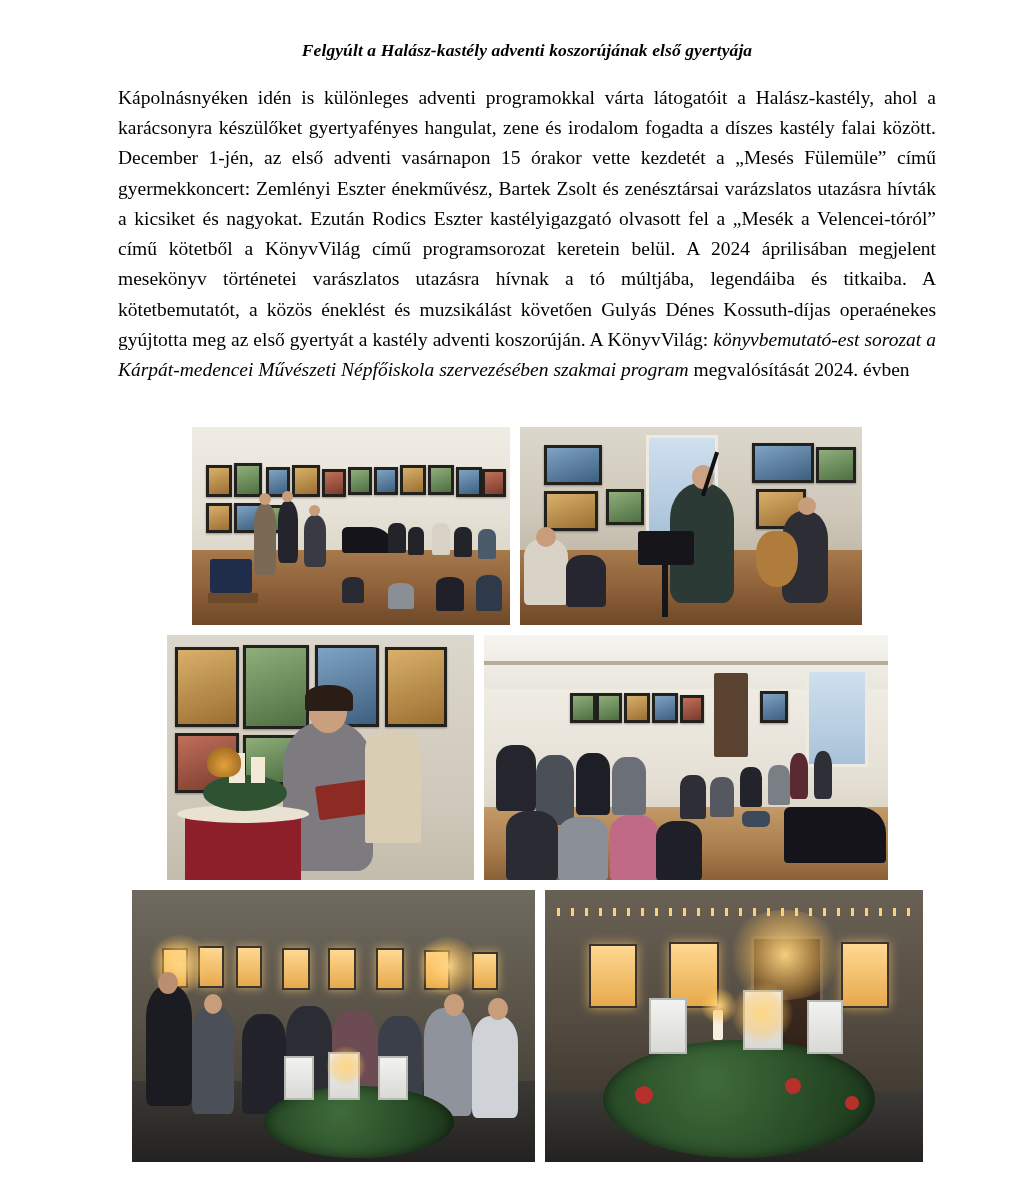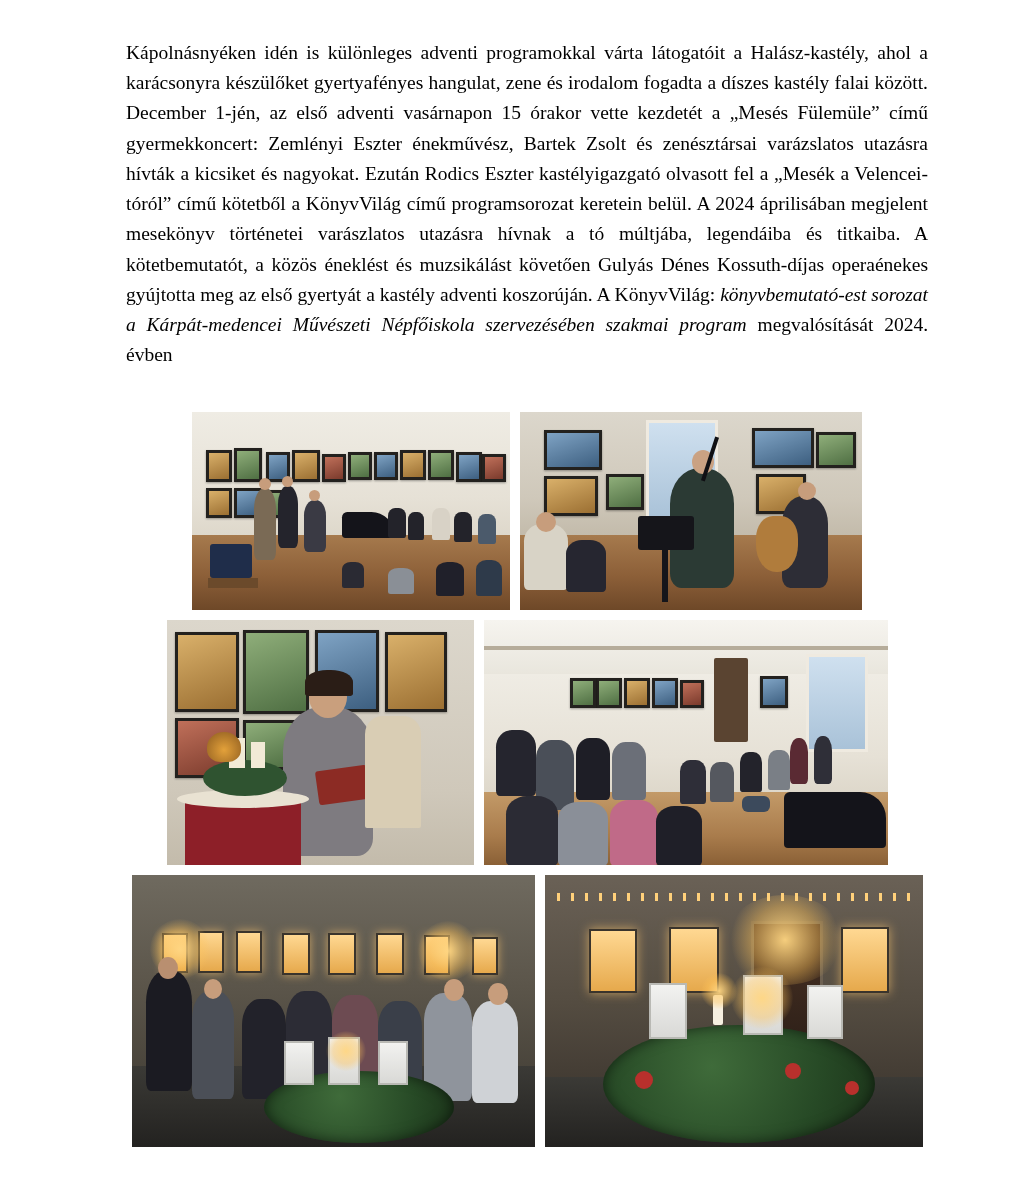--- a/index.html
+++ b/index.html
@@ -27,21 +27,21 @@
     font-style: italic;
     font-size: 17.5px;
     letter-spacing: 0.1px;
     margin: 10px 0 22px 0;
   }
   .body-text {
     font-size: 19.5px;
     line-height: 1.55;
     text-align: justify;
     text-justify: inter-word;
-    margin: 8px;
+    margin: 0;
   }
   .body-text .ital {
     font-style: italic;
   }
   .last-line {
     font-size: 19.5px;
     line-height: 1.55;
     text-align: left;
     margin: 0;
   }
@@ -159,20 +159,21 @@
     position: absolute;
     background: #14141a;
     border-radius: 6px 26px 4px 4px;
   }
 </style>
 </head>
 <body>
 
 <div class="page">
 
+  <div class="doc-title">Felgyúlt a Halász-kastély adventi koszorújának első gyertyája</div>
 
   <p class="body-text"><span>Kápolnásnyéken idén is különleges adventi programokkal várta látogatóit a Halász-kastély, ahol a karácsonyra készülőket gyertyafényes hangulat, zene és irodalom fogadta a díszes kastély falai között. December 1-jén, az első adventi vasárnapon 15 órakor vette kezdetét a „Mesés Fülemüle” című gyermekkoncert: Zemlényi Eszter énekművész, Bartek Zsolt és zenésztársai varázslatos utazásra hívták a kicsiket és nagyokat. Ezután Rodics Eszter kastélyigazgató olvasott fel a „Mesék a Velencei-tóról” című kötetből a KönyvVilág című programsorozat keretein belül. A 2024 áprilisában megjelent mesekönyv történetei varászlatos utazásra hívnak a tó múltjába, legendáiba és titkaiba. A kötetbemutatót, a közös éneklést és muzsikálást követően Gulyás Dénes Kossuth-díjas operaénekes gyújtotta meg az első gyertyát a kastély adventi koszorúján. A KönyvVilág: </span><span class="ital">könyvbemutató-est sorozat a Kárpát-medencei Művészeti Népfőiskola szervezésében szakmai program</span><span> megvalósítását 2024. évben</span></p>
 
 
   <div class="gallery">
 
     <div class="photo-row">
       <div class="photo r1a">
         <div class="scene">
           <div class="ceiling"></div>

